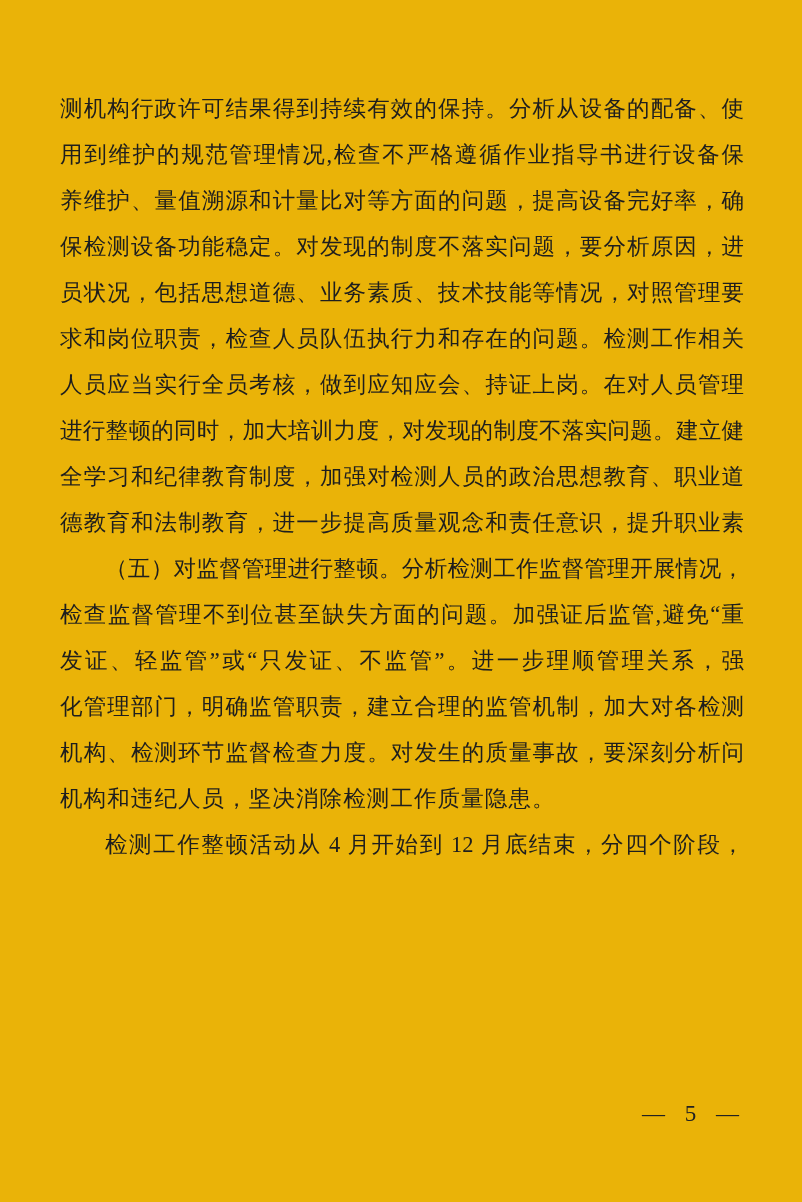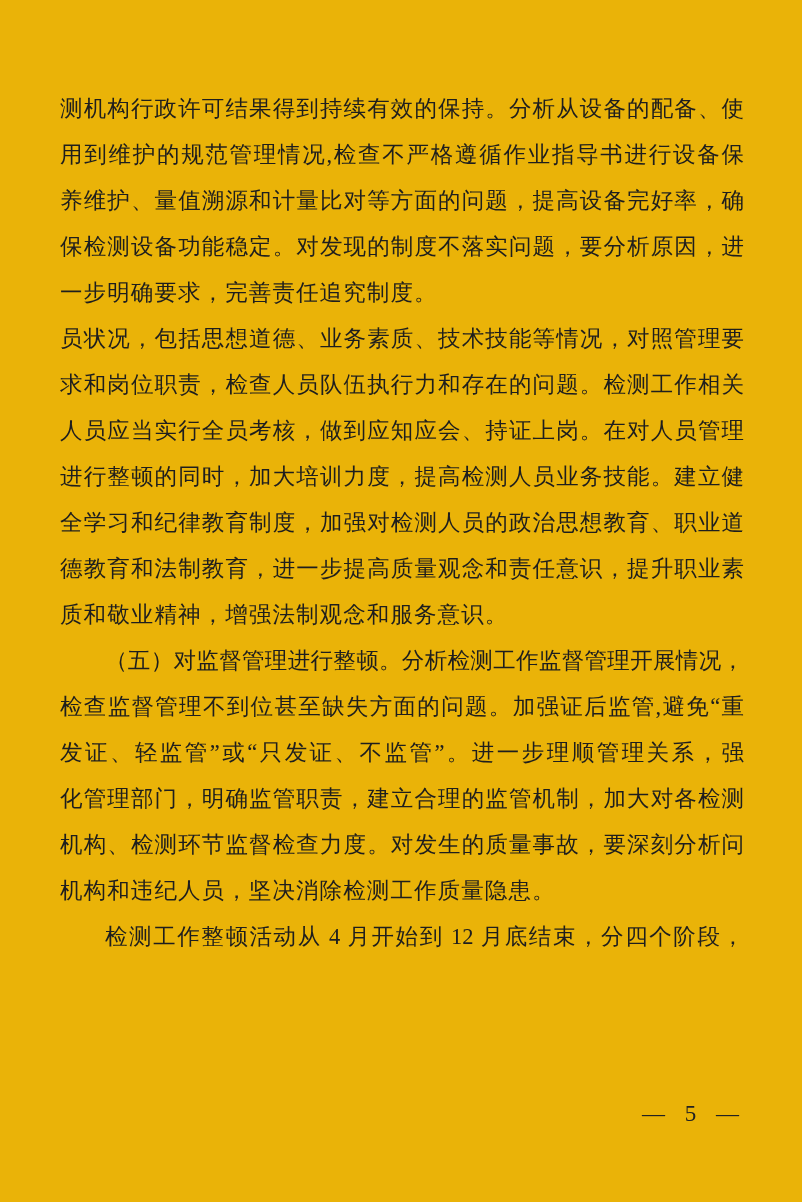--- a/index.html
+++ b/index.html
@@ -55,28 +55,26 @@
 </style>
 </head>
 <body>
 
 <div class="page">
   <div class="textblock">
     <div class="ln j">测机构行政许可结果得到持续有效的保持。分析从设备的配备、使</div>
     <div class="ln j">用到维护的规范管理情况,检查不严格遵循作业指导书进行设备保</div>
     <div class="ln j">养维护、量值溯源和计量比对等方面的问题，提高设备完好率，确</div>
     <div class="ln j">保检测设备功能稳定。对发现的制度不落实问题，要分析原因，进</div>
-    <div class="ln l">一步明确要求，完善责任追究制度。</div>
     <div class="ln j">员状况，包括思想道德、业务素质、技术技能等情况，对照管理要</div>
     <div class="ln j">求和岗位职责，检查人员队伍执行力和存在的问题。检测工作相关</div>
     <div class="ln j">人员应当实行全员考核，做到应知应会、持证上岗。在对人员管理</div>
-    <div class="ln j">进行整顿的同时，加大培训力度，提高检测人员业务技能。建立健</div>
+    <div class="ln j">进行整顿的同时，加大培训力度，对发现的制度不落实问题。建立健</div>
     <div class="ln j">全学习和纪律教育制度，加强对检测人员的政治思想教育、职业道</div>
     <div class="ln j">德教育和法制教育，进一步提高质量观念和责任意识，提升职业素</div>
-    <div class="ln l">质和敬业精神，增强法制观念和服务意识。</div>
     <div class="ln j ind">（五）对监督管理进行整顿。分析检测工作监督管理开展情况，</div>
     <div class="ln j">检查监督管理不到位甚至缺失方面的问题。加强证后监管,避免“重</div>
     <div class="ln j">发证、轻监管”或“只发证、不监管”。进一步理顺管理关系，强</div>
     <div class="ln j">化管理部门，明确监管职责，建立合理的监管机制，加大对各检测</div>
     <div class="ln j">机构、检测环节监督检查力度。对发生的质量事故，要深刻分析问</div>
     <div class="ln l">机构和违纪人员，坚决消除检测工作质量隐患。</div>
     <div class="ln j ind">检测工作整顿活动从 4 月开始到 12 月底结束，分四个阶段，</div>
   </div>
   <div class="pagenum">— 5 —</div>
 </div>

